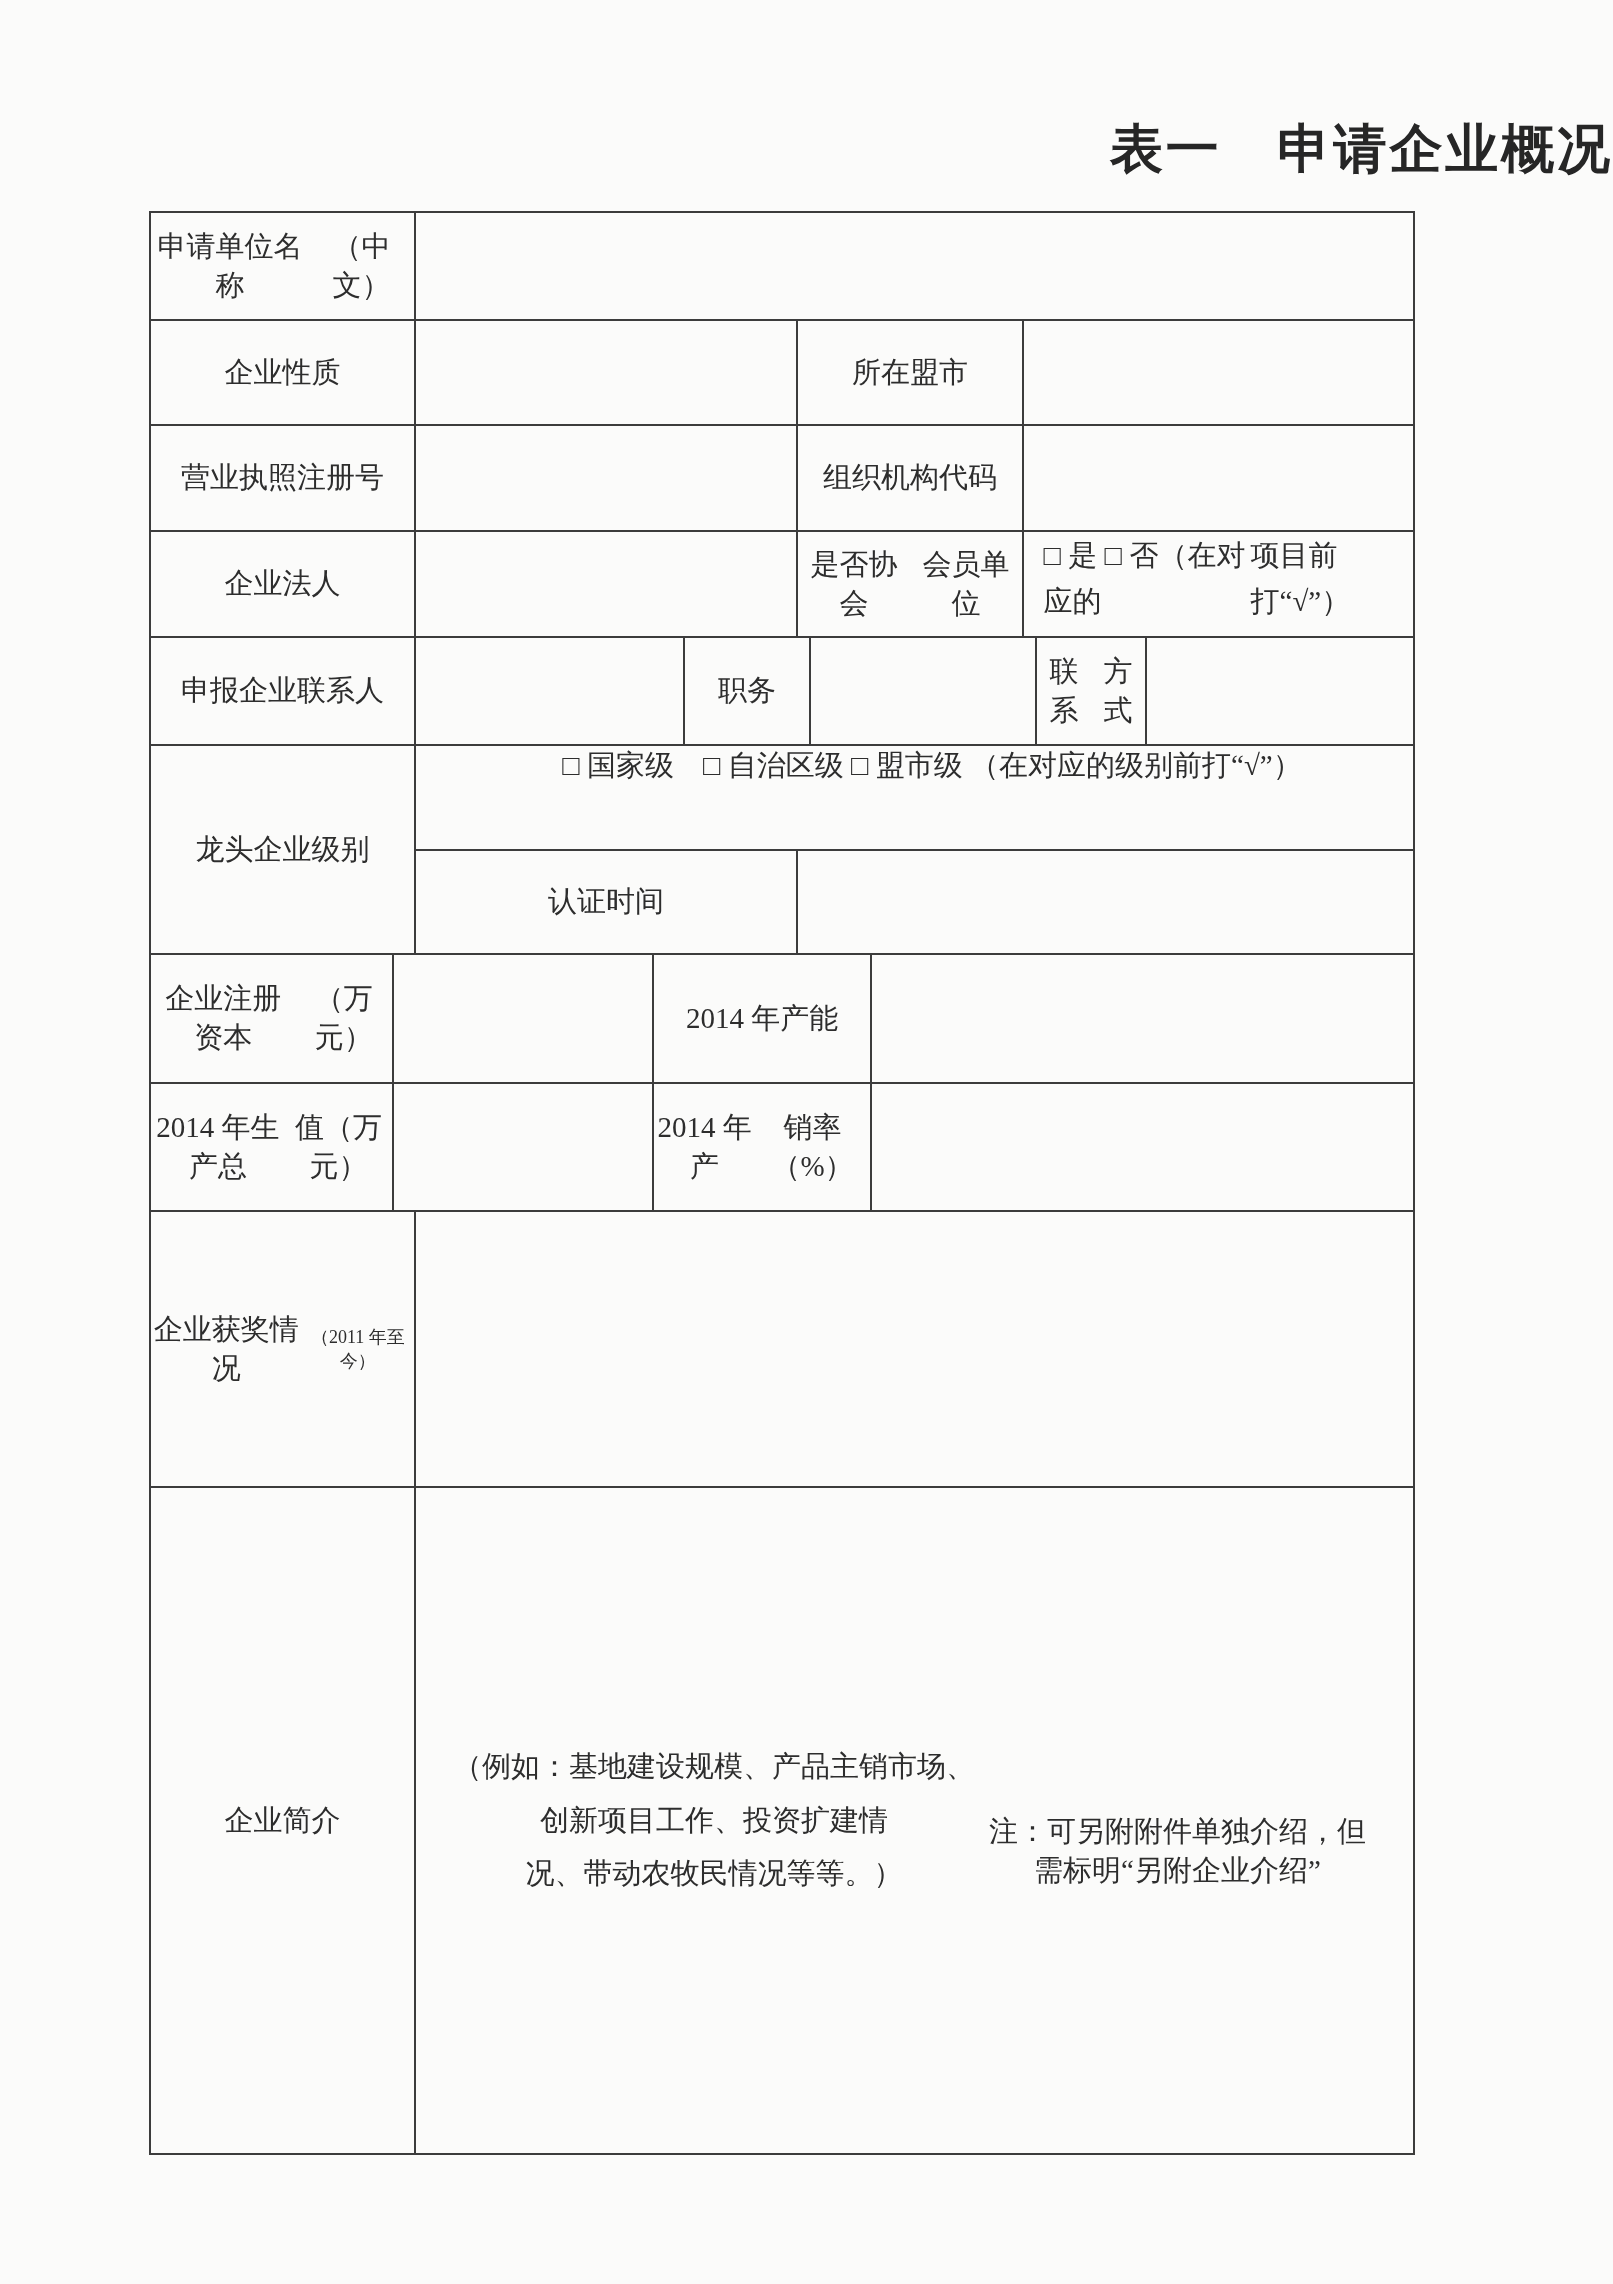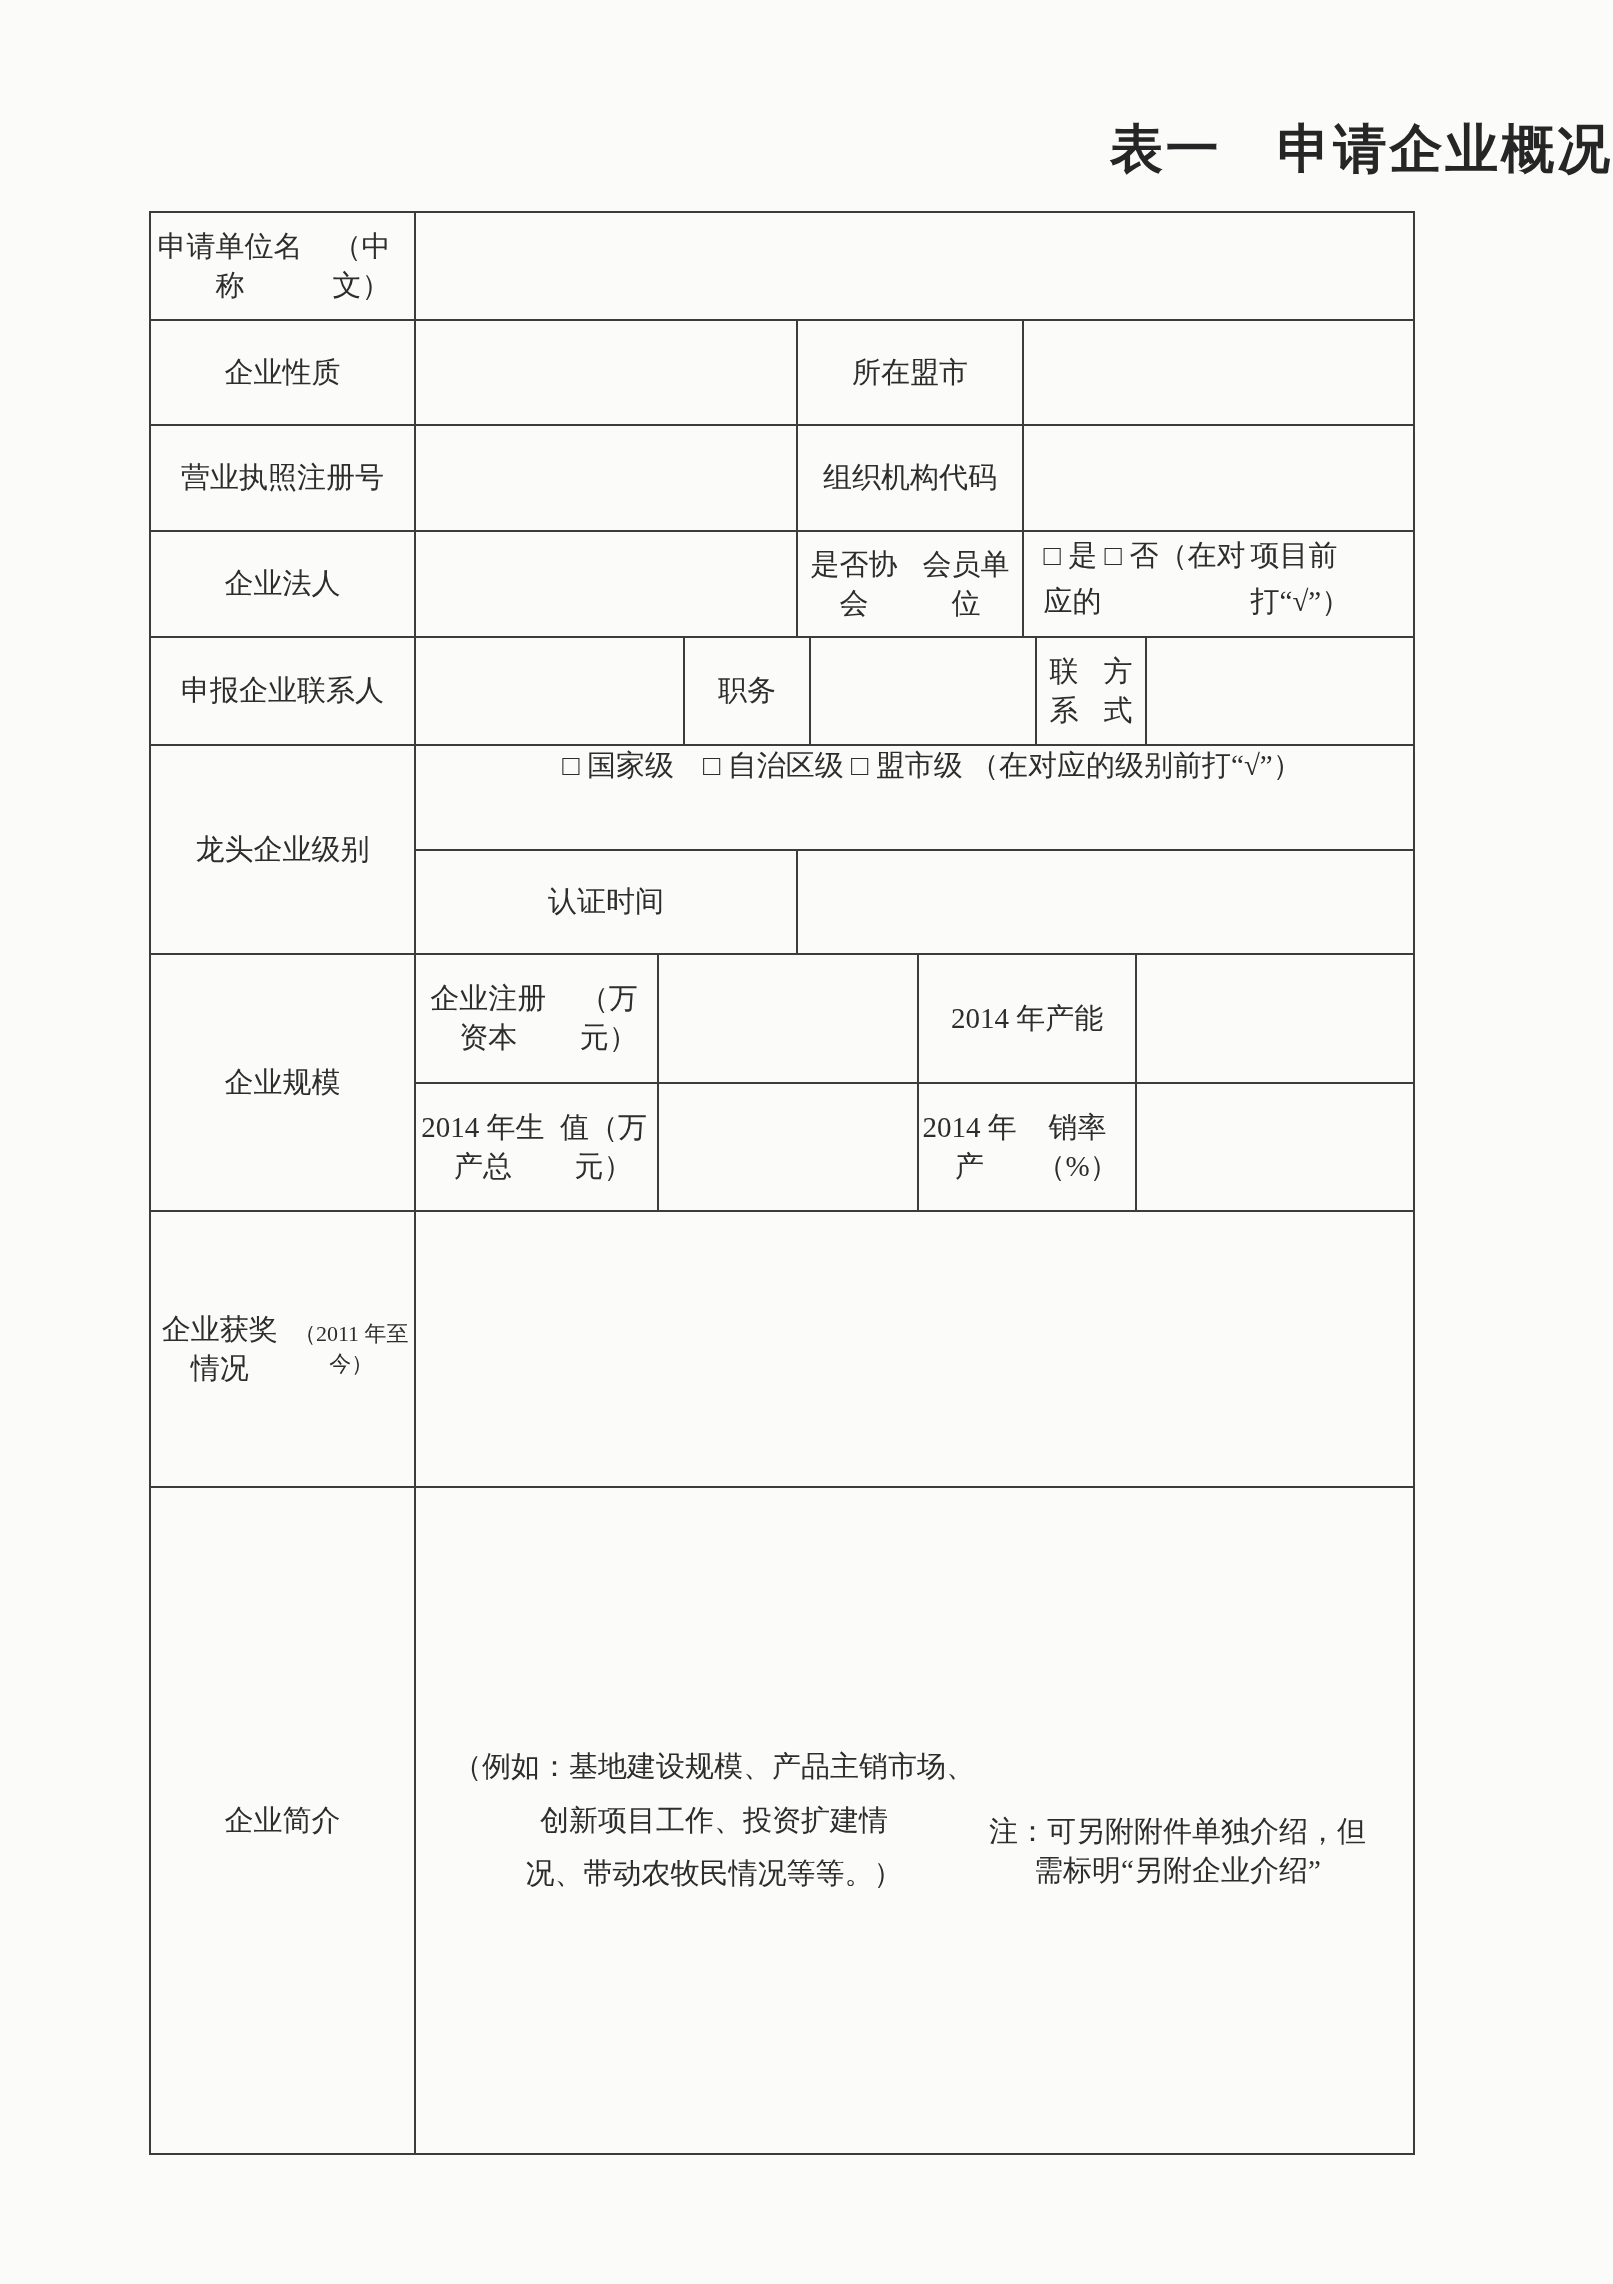--- a/index.html
+++ b/index.html
@@ -43,21 +43,21 @@
   .r5c5{width:110px;flex:0 0 auto;}
   .r7c1{width:243px;flex:0 0 auto;}
   .r7c2{width:260px;flex:0 0 auto;}
   .r7c3{width:218px;flex:0 0 auto;}
   
   .sub{flex:1;display:flex;flex-direction:column;}
   .srow{flex:1;display:flex;}
   .srow.first{border-bottom:2px solid #3c3c3c;}
   .checkbox-line{justify-content:center;align-items:flex-start;padding-left:35px;}
   .yesno-cell{justify-content:center;align-items:flex-start;text-align:left;padding:0 13.7px 0 19.6px;line-height:1.6;}
-  .small-line{font-size:22px;}
+  .small-line{font-size:18px;}
   .intro-cell{justify-content:center;align-items:center;padding:0 35px;}
   .intro-hint{line-height:1.85;text-align:center;}
   .intro-note{margin-top:61px;text-align:center;}
 </style>
 </head>
 <body>
 
 <div class="page-title">表一　申请企业概况</div>
 
 <div class="form-table">
@@ -136,23 +136,20 @@
       <div class="srow">
         <div class="td r2c2">
           <span>认证时间</span>
         </div>
         <div class="td grow end"></div>
       </div>
     </div>
   </div>
 
   <div class="tr h7">
-    <div class="td w-label">
-      <span>企业规模</span>
-    </div>
     <div class="sub">
       <div class="srow first">
         <div class="td r7c1">
           <span>企业注册资本</span>
           <span>（万元）</span>
         </div>
         <div class="td r7c2"></div>
         <div class="td r7c3">
           <span>2014 年产能</span>
         </div>

